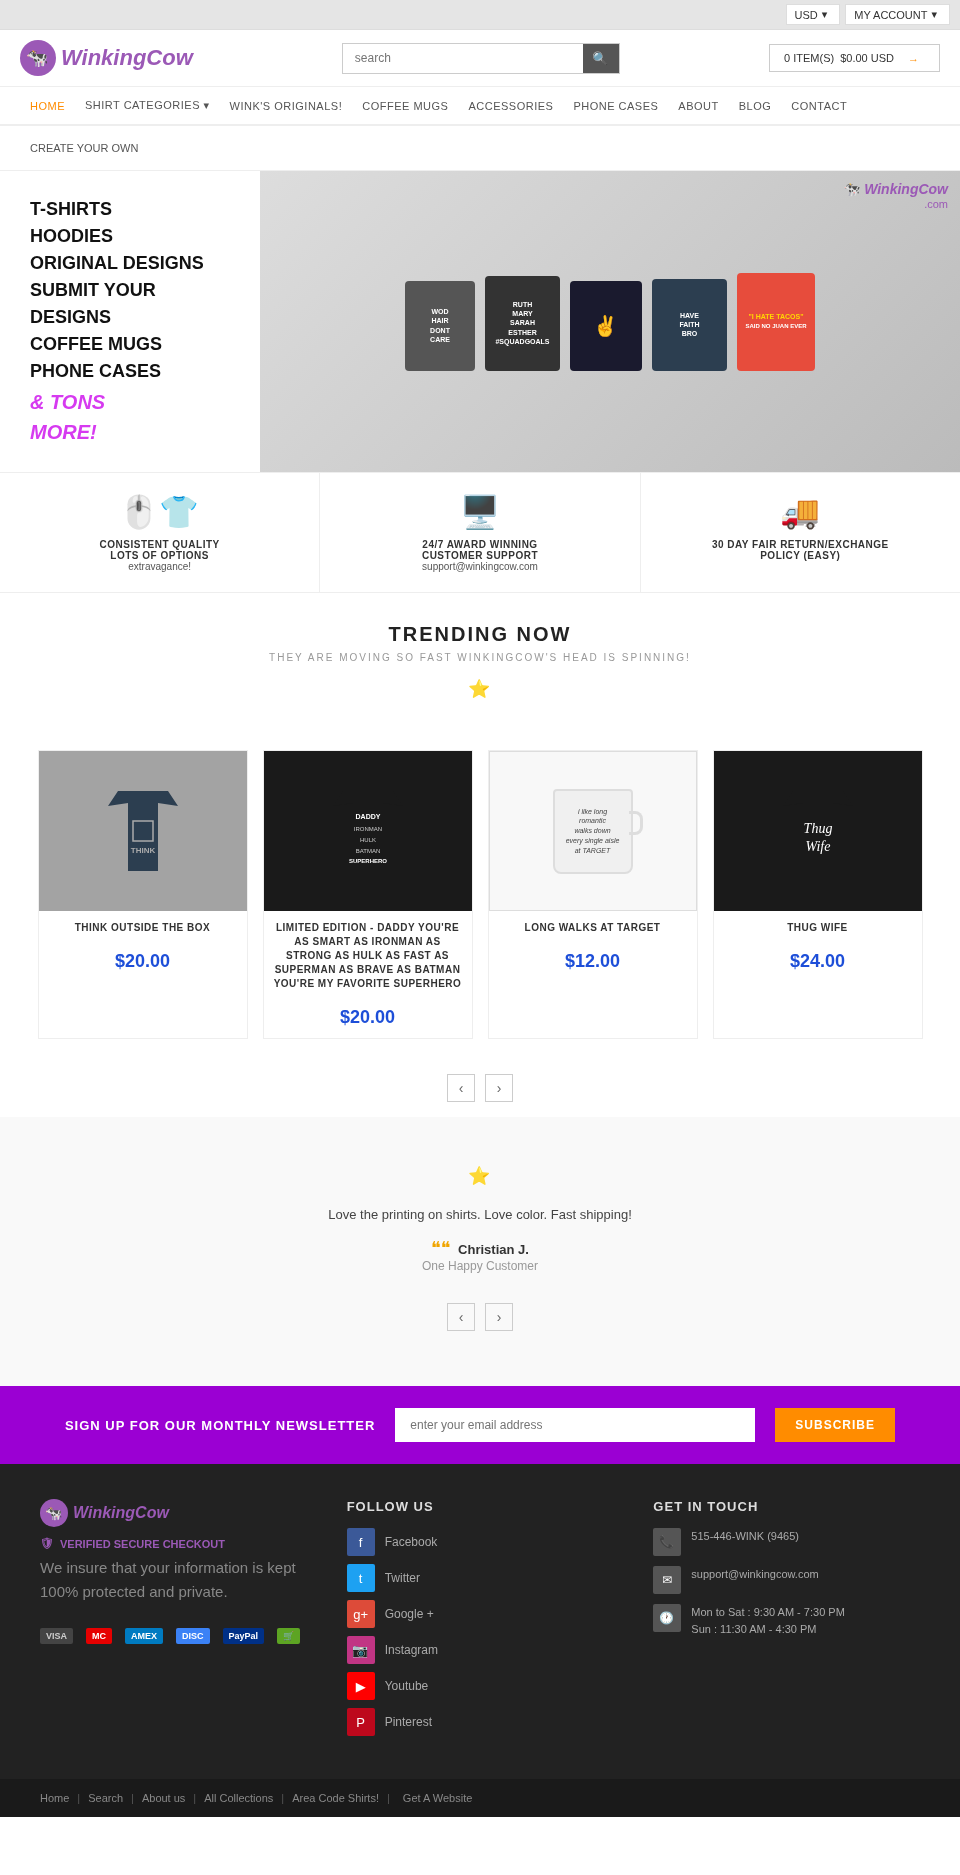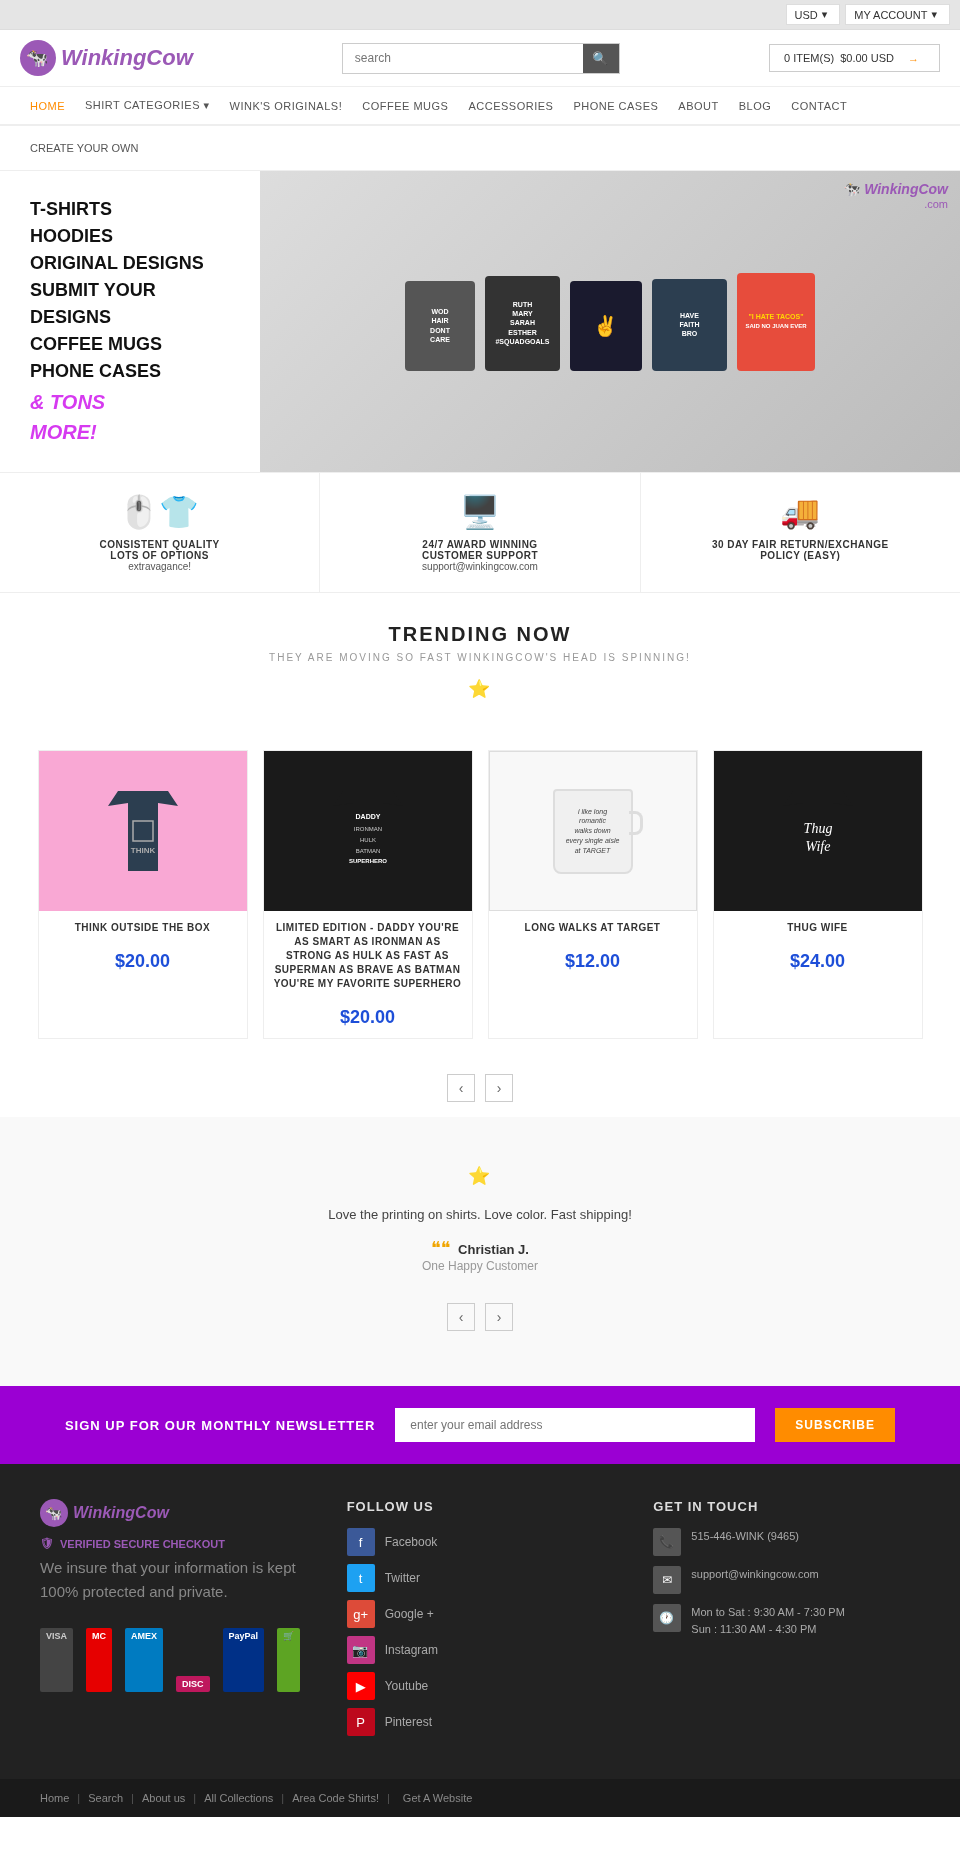--- a/index.html
+++ b/index.html
@@ -58,21 +58,21 @@
 
     
     .products { display: flex; gap: 15px; justify-content: center; flex-wrap: wrap; padding: 0 15px 20px; }
     .product-card { width: 210px; border: 1px solid #eee; cursor: pointer; }
     .product-img { width: 100%; height: 160px; display: flex; align-items: center; justify-content: center; overflow: hidden; }
     .product-info { padding: 10px; text-align: center; }
     .product-name { font-size: 10px; font-weight: bold; text-transform: uppercase; letter-spacing: 0.5px; color: #333; margin-bottom: 5px; line-height: 1.4; }
     .product-price { font-size: 18px; color: #1d4ed8; font-weight: bold; margin-top: 16px; }
 
     
-    .tshirt-think { background: #f9a8d4; }
+    .tshirt-think { background: #a3a3a3; }
     .tshirt-daddy { background: #1a1a1a; }
     .tshirt-target { background: #f8f8f8; border: 1px solid #ddd; }
     .tshirt-thugwife { background: #1a1a1a; }
 
     
     .carousel-arrows { display: flex; justify-content: center; gap: 10px; padding: 15px; }
     .carousel-arrow { width: 28px; height: 28px; border: 1px solid #ccc; display: flex; align-items: center; justify-content: center; cursor: pointer; font-size: 14px; color: #666; }
 
     
     .testimonial-section { background: #f9f9f9; padding: 40px 20px; text-align: center; }
@@ -336,21 +336,21 @@
     </div>
     <div class="footer-secure">
       <span>🛡</span>
       <span>VERIFIED SECURE CHECKOUT</span>
     </div>
     <p class="footer-desc">We insure that your information is kept 100% protected and private.</p>
     <div class="payment-icons">
       <span class="pay-icon">VISA</span>
       <span class="pay-icon" style="background:#e60000;color:white;">MC</span>
       <span class="pay-icon" style="background:#007bc1;color:white;">AMEX</span>
-      <span class="pay-icon" style="background:#be185d;color:white;margin-top:48px;">DISC</span>
+      <span class="pay-icon" style="background:#3b82f6;color:white;">DISC</span>
       <span class="pay-icon" style="background:#003087;color:white;">PayPal</span>
       <span class="pay-icon" style="background:#5da423;color:white;">🛒</span>
     </div>
   </div>
 
   <div class="footer-col">
     <h4>FOLLOW US</h4>
     <div class="social-link">
       <div class="social-icon social-fb">f</div>
       <span class="social-name">Facebook</span>

